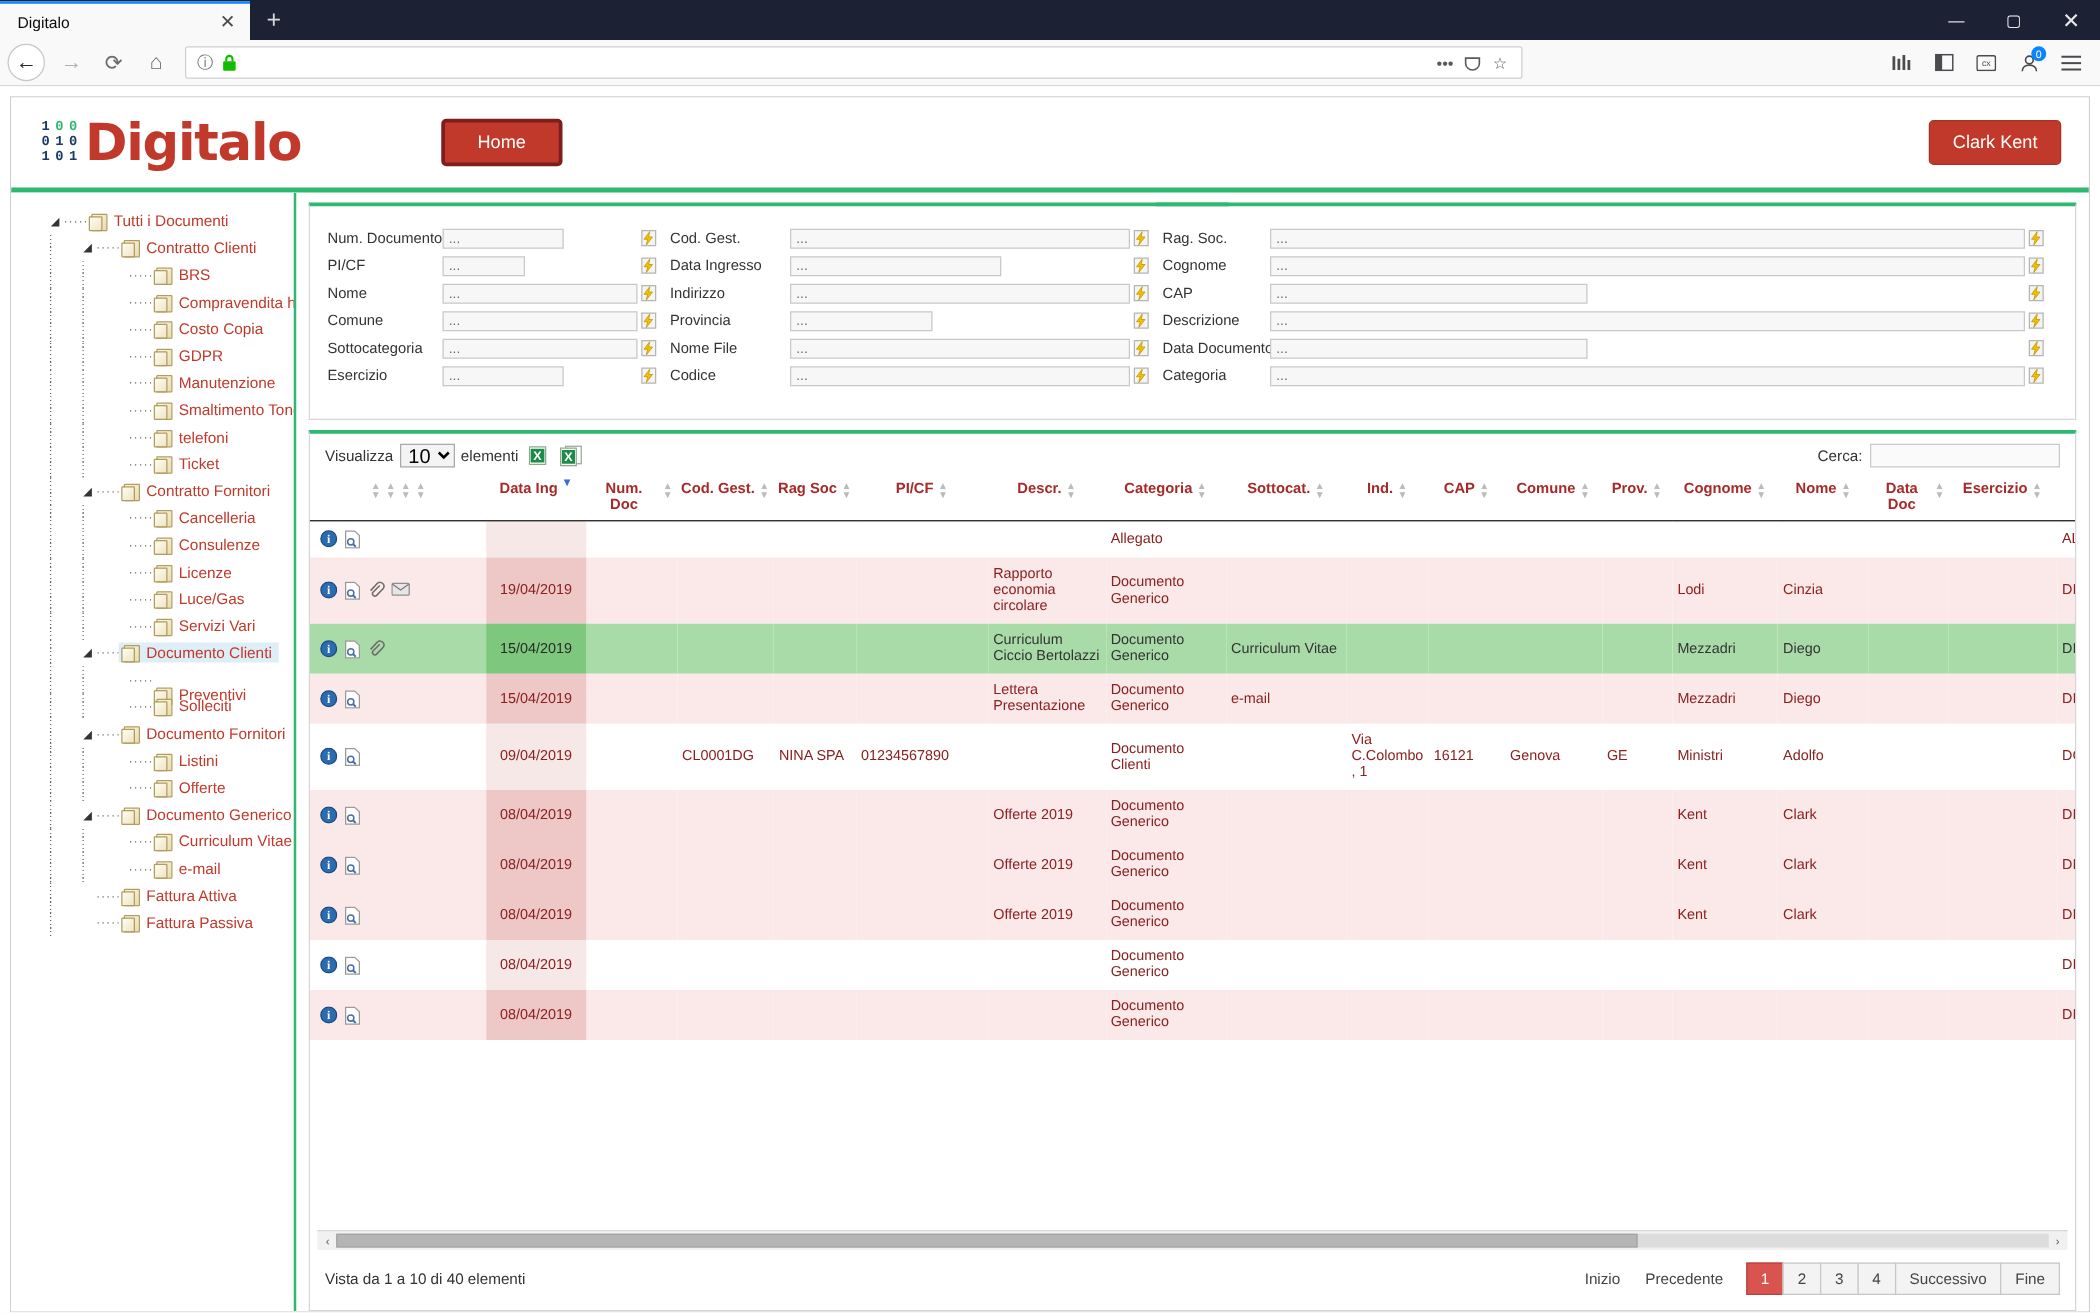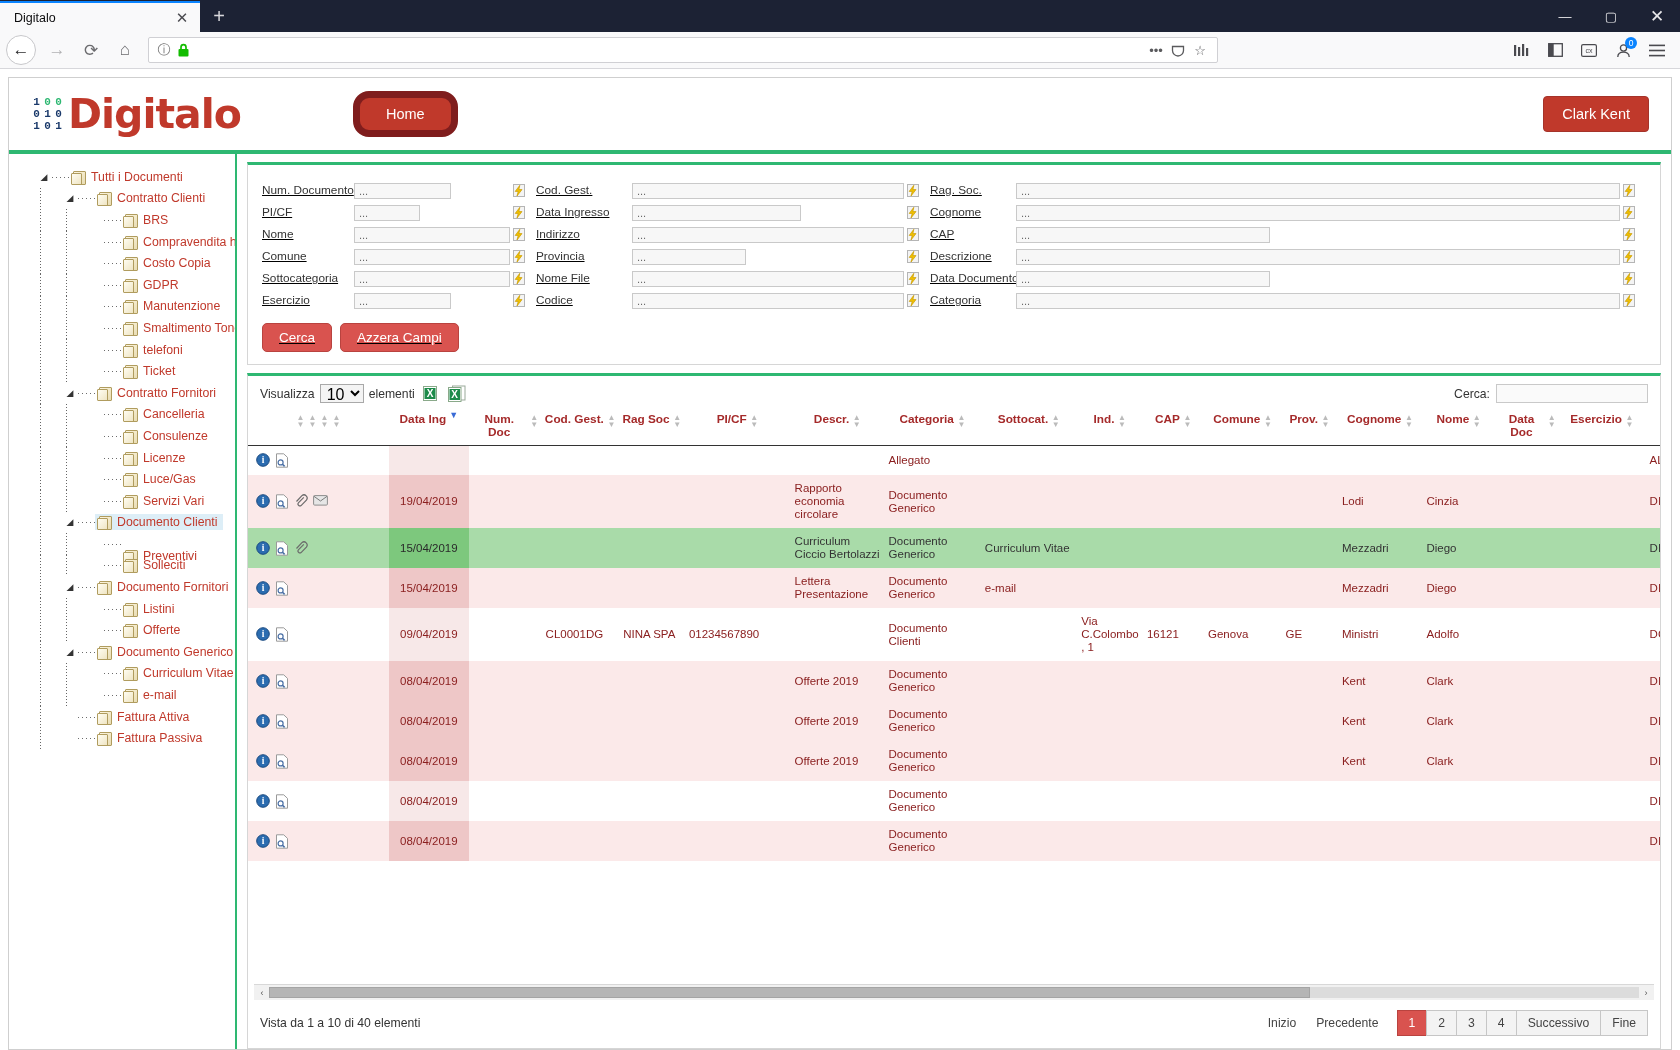--- a/index.html
+++ b/index.html
@@ -73,21 +73,21 @@
   .logo-bits {
     display:grid; grid-template-columns:repeat(3, 11px); grid-auto-rows:12px;
     font-family:"Liberation Mono", monospace; font-size:11px; font-weight:bold;
     line-height:12px; text-align:center; margin-right:4px;
   }
   .bit { color:#1b3a6b; }
   .bit.g { color:#2eb872; }
   .logo-text { font-size:41px; color:#c0392b; font-weight:bold; letter-spacing:-1px;
     font-family:"DejaVu Sans", sans-serif; }
   #homebtn {
-    margin-left:112px; background:#c0392b; color:#fff; border:7px solid #7f1d1d; border-radius:16px;
+    margin-left:112px; background:#c0392b; color:#fff; border:3px solid #7f1d1d; border-radius:4px;
     padding:8px 26px; font-size:14.5px; cursor:pointer;
   }
   #userbtn {
     position:absolute; right:22px; background:#c0392b; color:#fff; border:1px solid #a5332a;
     border-radius:4px; padding:9px 18px; font-size:14.5px; cursor:pointer;
   }
 
   #body { flex:1; display:flex; overflow:hidden; background:#fff; }
 
   
@@ -112,22 +112,22 @@
     background:linear-gradient(135deg,#fffdf2,#efe5c4); border:1px solid #b09c5e; border-radius:1px;
   }
   .tlabel { color:#c0392b; white-space:nowrap; font-size:12.3px; }
   .tnode.sel .tlabel { color:#c0392b; }
   .tnode.sel { background:linear-gradient(#ddeef7,#ddeef7); background-size:0 0; }
 
   
   #content { flex:1; overflow:hidden; display:flex; flex-direction:column; padding:8px 10px 0 10px; }
 
   
-  #searchpanel { border:1px solid #d6d6d6; border-top:3px solid #2eb872; padding:16px 14px 12px 14px;
-    background:#fff; position:relative;text-decoration:underline; }
+  #searchpanel { border:1px solid #d6d6d6; border-top:3px solid #2eb872; padding:16px 14px 26px 14px;
+    background:#fff; position:relative; }
   #searchpanel:before {
     content:""; position:absolute; top:-3px; left:50%; transform:translateX(-50%);
     width:58px; height:3px; background:#2eb872;
   }
   .formgrid { display:grid; grid-template-columns: 92px 156px 26px  96px 272px 26px  86px 1fr 26px;
     column-gap:0; row-gap:4px; align-items:center; }
   .flabel { font-size:11.8px; color:#333; white-space:nowrap; padding-right:6px; }
   .finput {
     height:16px; border:1px solid #c9c9c9; background:#f7f7f7; font-size:11px; color:#6b6b6b;
     padding:0 4px; width:100%; font-family:"Liberation Sans", sans-serif; line-height:14px;
@@ -769,24 +769,20 @@
                 </div>
                 <div class="flabel">Categoria</div>
                 <div><input type="text" class="finput w-md" value="..." style=""></div>
                 <div class="licon">
                   <svg width="15" height="15" viewBox="0 0 15 15">
                     <rect x="1.5" y="1.5" width="11" height="12" fill="#f4f4f4" stroke="#b5b5b5" stroke-width="1"></rect>
                     <path d="M7.8 2.3 L3.2 8.4 h3 l-1.2 4.6 L10 6.6 H6.9 z" fill="#f2c200" stroke="#c79a00" stroke-width="0.7"></path>
                   </svg>
                 </div>
               </div>
-            <div class="btnrow">
-              <button class="redbtn">Cerca</button>
-              <button class="redbtn">Azzera Campi</button>
-            </div>
           </div>
 
           <div id="tablepanel">
             <div id="tabletop">
               <span class="tt-label">Visualizza</span>
               <select class="tt-select"><option value="10">10</option><option value="25">25</option><option value="50">50</option><option value="100">100</option></select>
               <span class="tt-label">elementi</span>
               <span class="xls">
                 <svg width="17" height="18" viewBox="0 0 17 18">
                   <rect x="0.5" y="1.5" width="13" height="14" fill="#fff" stroke="#8aa98a" stroke-width="1"></rect>

